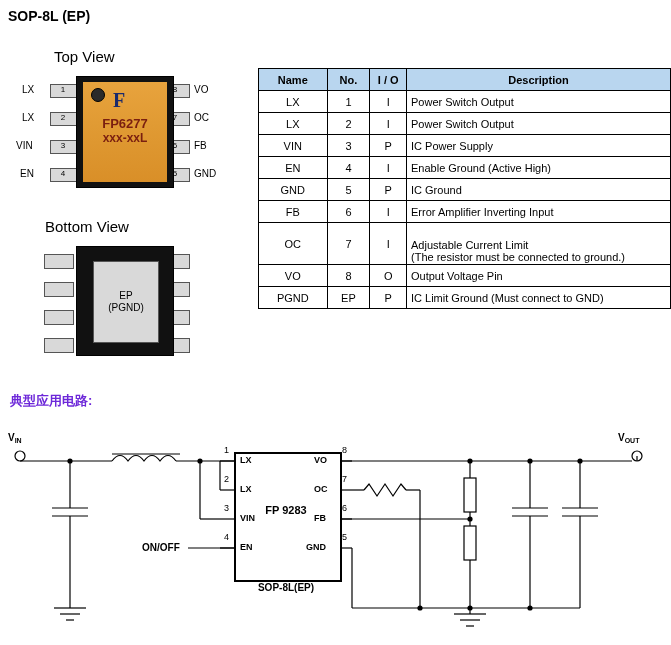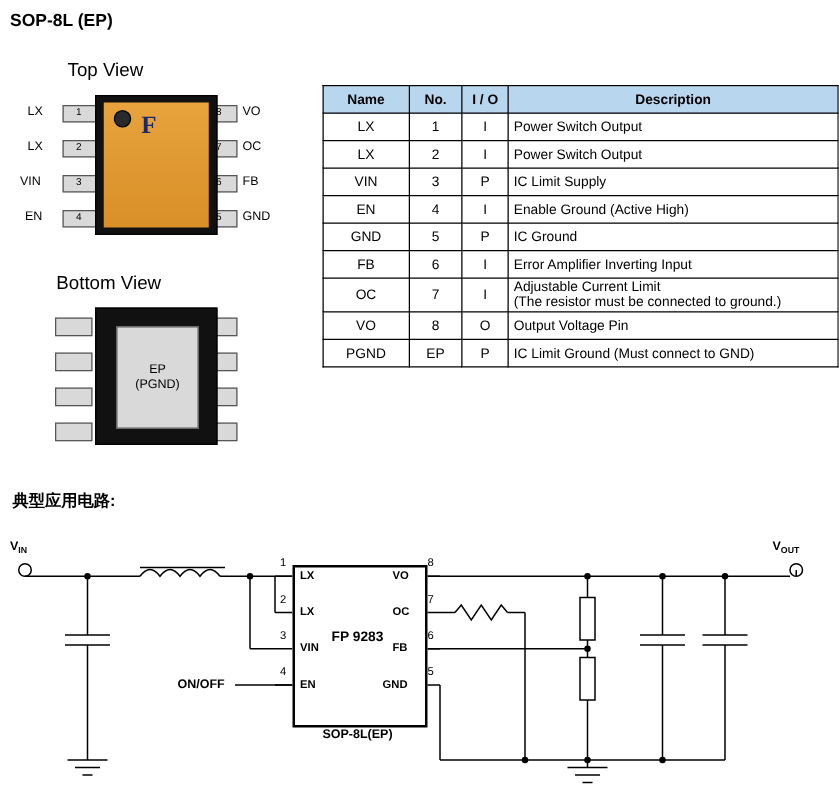--- a/index.html
+++ b/index.html
@@ -69,28 +69,28 @@
   .bpad{
     position:absolute;width:28px;height:13px;background:#d9d9d9;border:1px solid #555;
   }
 
   
   #pintable{left:258px;top:68px;border-collapse:collapse;font-size:11px;}
   #pintable th,#pintable td{border:1px solid #000;padding:0 4px;height:21px;}
   #pintable th{background:#b9d6ef;font-weight:bold;text-align:center;margin-top:12px;}
   #pintable td.c{text-align:center;}
   #pintable td.d{text-align:left;margin-left:11px;}
-  #pintable td.two{line-height:12px;padding-top:1px;padding-bottom:1px;}
+  #pintable td.two{line-height:12px;padding-top:16px;padding-bottom:1px;}
   .col-name{width:60px;}
   .col-no{width:34px;}
   .col-io{width:28px;}
   .col-desc{width:258px;}
 
   
-  #app-title{left:10px;top:392px;font-size:13px;color:#000000;font-weight:bold;}
+  #app-title{left:10px;top:392px;font-size:13px;color:#6d28d9;font-weight:bold;}
   #circuit{left:0;top:412px;width:671px;height:233px;}
   .ctxt{position:absolute;font-size:10px;font-weight:bold;}
   #ic-box{
     position:absolute;left:234px;top:40px;width:104px;height:126px;
     border:2px solid #000;background:#fff;
   }
   .ic-pin-label{position:absolute;font-size:9px;font-weight:bold;}
   .ic-pin-num{position:absolute;font-size:9px;}
   #ic-name{
     position:absolute;left:234px;top:92px;width:104px;text-align:center;
@@ -140,20 +140,24 @@
   <div class="pin-name" style="left:180px;top:68px;">FB</div>
 
   <div class="pin-pad" style="left:148px;top:96px;"></div>
   <div class="pin-num" style="left:148px;top:96px;">5</div>
   <div class="pin-name" style="left:180px;top:96px;">GND</div>
 
   <div class="chip-body">
     <div class="chip-face">
       <div class="chip-dot"></div>
       <div class="chip-logo">F</div>
+      <div class="chip-text">
+        <div>FP6277</div>
+        <div class="t2">xxx-xxL</div>
+      </div>
     </div>
   </div>
 </div>
 
 <div class="abs" id="bottomview-label">Bottom View</div>
 
 <div class="abs" id="bottomview-wrap">
   <div class="bpad" style="left:30px;top:12px;"></div>
   <div class="bpad" style="left:30px;top:40px;"></div>
   <div class="bpad" style="left:30px;top:68px;"></div>
@@ -191,21 +195,21 @@
     <tr>
       <td class="c">LX</td>
       <td class="c">2</td>
       <td class="c">I</td>
       <td class="d">Power Switch Output</td>
     </tr>
     <tr>
       <td class="c">VIN</td>
       <td class="c">3</td>
       <td class="c">P</td>
-      <td class="d">IC Limit Supply</td>
+      <td class="d">IC Power Supply</td>
     </tr>
     <tr>
       <td class="c">EN</td>
       <td class="c">4</td>
       <td class="c">I</td>
       <td class="d">Enable Ground (Active High)</td>
     </tr>
     <tr>
       <td class="c">GND</td>
       <td class="c">5</td>

